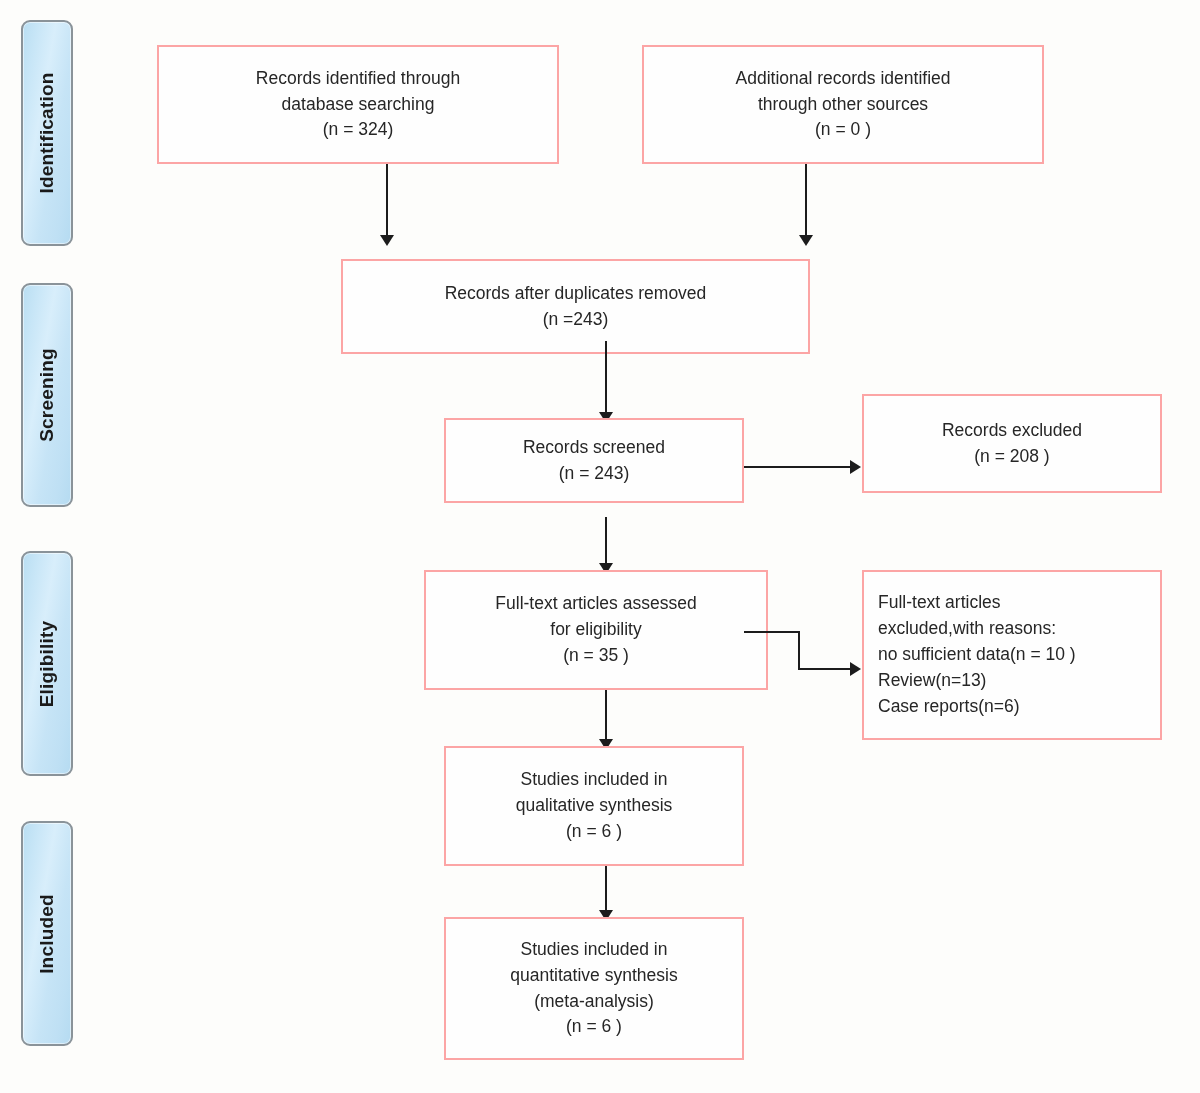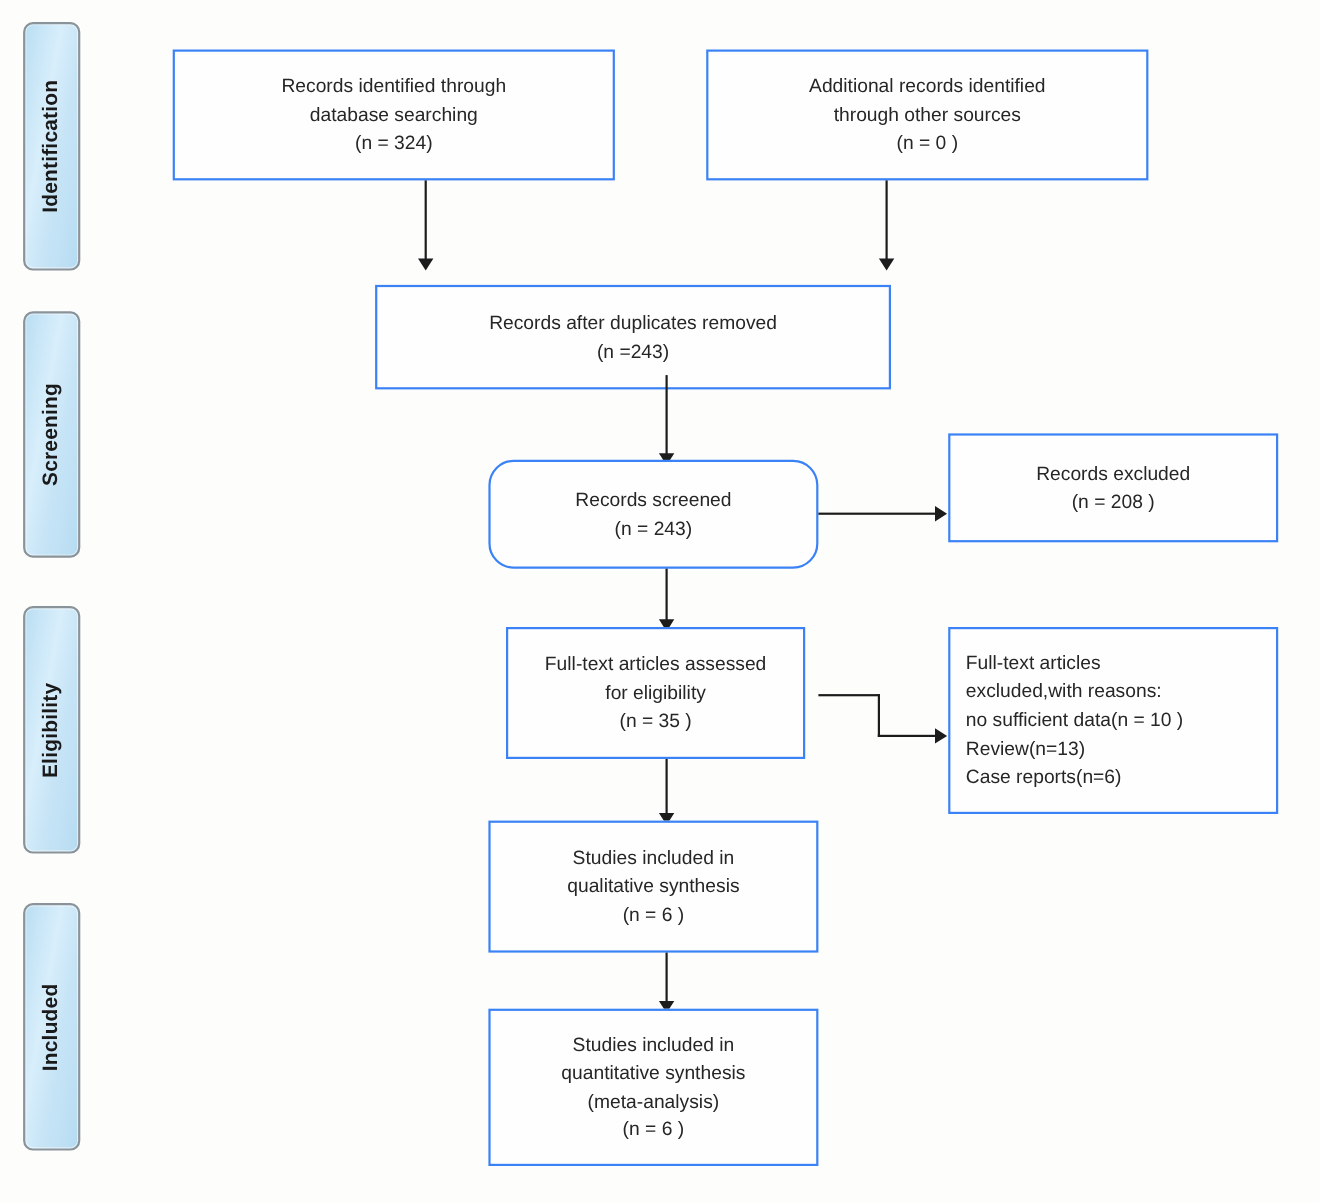--- a/index.html
+++ b/index.html
@@ -40,21 +40,21 @@
     font-size: 19px;
     color: #1a1a1a;
     letter-spacing: 0.2px;
     font-family: "Liberation Sans", "DejaVu Sans", sans-serif;
   }
 
   
   .flow-box {
     position: absolute;
     box-sizing: border-box;
-    border: 2px solid #3b82f6;
+    border: 2px solid #fca5a5;
     background: #fefefe;
     display: flex;
     align-items: center;
     justify-content: center;
   }
   .flow-box .box-text {
     font-size: 17.5px;
     line-height: 1.48;
     color: #262626;
     text-align: center;
@@ -135,37 +135,37 @@
   <div class="arrow-down" style="left:799px; top:235px;"></div>
 
   <div class="flow-box" style="left:341px; top:246px; width:469px; height:95px;margin-top:13px;">
     <span class="box-text">Records after duplicates removed
 (n =243)</span>
   </div>
 
   <div class="conn conn-v" style="left:605px; top:341px; height:78px;"></div>
   <div class="arrow-down" style="left:599px; top:412px;"></div>
 
-  <div class="flow-box" style="left:444px; top:418px; width:300px; height:99px;border-radius:23px;">
+  <div class="flow-box" style="left:444px; top:418px; width:300px; height:85px;">
     <span class="box-text">Records screened
 (n =  243)</span>
   </div>
 
   <div class="flow-box" style="left:862px; top:394px; width:300px; height:99px;">
     <span class="box-text">Records excluded
 (n = 208 )</span>
   </div>
 
   <div class="conn conn-h" style="left:744px; top:466px; width:107px;"></div>
   <div class="arrow-right" style="left:850px; top:460px;"></div>
 
   <div class="conn conn-v" style="left:605px; top:517px; height:53px;"></div>
   <div class="arrow-down" style="left:599px; top:563px;"></div>
 
-  <div class="flow-box" style="left:460px; top:570px; width:272px; height:120px;">
+  <div class="flow-box" style="left:424px; top:570px; width:344px; height:120px;">
     <span class="box-text">Full-text articles assessed
 for eligibility
 (n =  35 )</span>
   </div>
 
   <div class="flow-box align-left" style="left:862px; top:570px; width:300px; height:170px;">
     <span class="box-text">Full-text articles
 excluded,with reasons:
 no sufficient data(n =  10 )
 Review(n=13)

